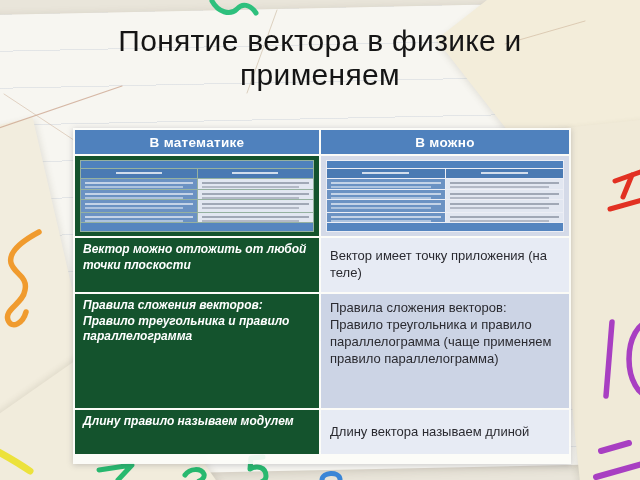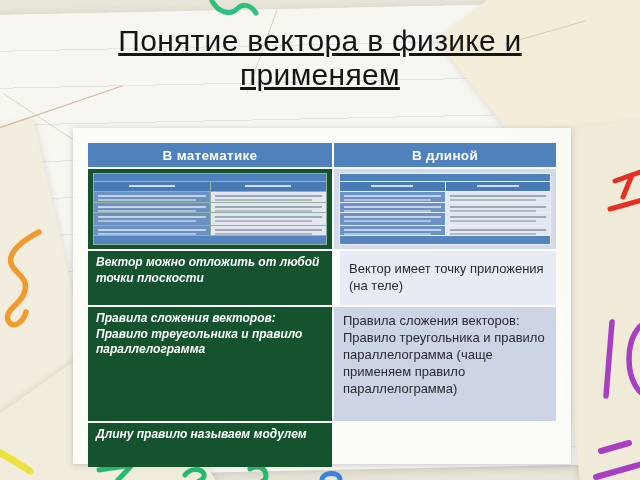--- a/index.html
+++ b/index.html
@@ -38,49 +38,48 @@
     box-shadow:-2px 2px 6px rgba(90,80,60,.12);
   }
   
   .doodles{position:absolute;left:0;top:0;z-index:3;pointer-events:none;}
   
   .title{
     position:absolute;left:30px;right:30px;top:24px;z-index:4;
     text-align:center;color:#151515;
     font-size:30px;line-height:1.12;font-weight:400;
     letter-spacing:.3px;
-    text-decoration:underline;
   }
   
   .cmp-table{
     position:absolute;left:73px;top:128px;z-index:5;
     width:498px;height:336px;box-sizing:border-box;
     display:grid;
     grid-template-columns:244px 1fr;
     grid-template-rows:24px 80px 54px 114px 44px;
-    gap:2px;padding:15px;
+    gap:2px;padding:2px;
     background:rgba(252,252,248,.92);
     box-shadow:0 1px 6px rgba(60,60,80,.25);
   }
   .hc{
     background:#4f81bd;color:#fff;font-weight:bold;font-size:13.5px;
     display:flex;align-items:center;justify-content:center;letter-spacing:.3px;
   }
   .cl{
     background:#14532d;color:#fff;font-weight:bold;font-size:12px;
     line-height:1.3;padding:4px 8px;box-sizing:border-box;position:relative;font-style:italic;
   }
   .cr{
     color:#2a2a30;font-size:13px;line-height:1.3;
     padding:6px 9px;box-sizing:border-box;position:relative;
   }
   .bg-thumbrow{background:#d4dae8;}
   .bg-light{background:#e7ebf4;}
   .bg-mid{background:#ccd4e5;}
-  .vc{display:flex;align-items:center;margin-left:6px;}
+  .vc{display:flex;align-items:center;}
   
   .thumb{
     position:absolute;left:5px;right:5px;top:4px;bottom:4px;
     display:flex;flex-direction:column;gap:1px;
     background:rgba(255,255,255,.55);padding:1px;box-sizing:border-box;
   }
   .tb-top{height:7px;background:#4f81bd;}
   .tb-bot{height:8px;background:#5585bf;}
   .tb-hdr{display:flex;gap:1px;height:9px;}
   .tb-hcell{flex:1;background:#4a7ab3;position:relative;}
@@ -135,21 +134,21 @@
 </svg>
 
 <div class="title">
   <div>Понятие вектора в физике и</div>
   <div>применяем</div>
 </div>
 
 <div class="cmp-table">
 
   <div class="hc">В математике</div>
-  <div class="hc">В длиной</div>
+  <div class="hc">В можно</div>
 
   <div class="cl">
     <div class="thumb">
       <div class="tb-top"></div>
       <div class="tb-hdr">
           <div class="tb-hcell"></div>
           <div class="tb-hcell"></div>
         </div>
       <div class="tb-row r1">
           <div class="tb-l"></div>
@@ -197,14 +196,15 @@
     </div>
   </div>
 
   <div class="cl">Вектор можно отложить от любой точки плоскости</div>
   <div class="cr bg-light vc">Вектор имеет точку приложения (на теле)</div>
 
   <div class="cl">Правила сложения векторов: Правило треугольника и правило параллелограмма</div>
   <div class="cr bg-mid">Правила сложения векторов: Правило треугольника и правило параллелограмма (чаще применяем правило параллелограмма)</div>
 
   <div class="cl">Длину правило называем модулем</div>
+  <div class="cr bg-light vc">Длину вектора называем длиной</div>
 
 </div>
 
 </body></html>

